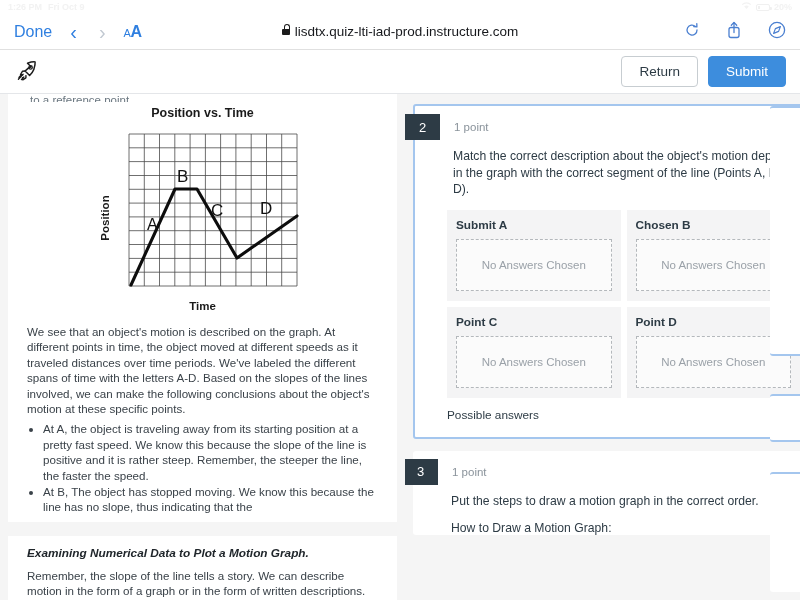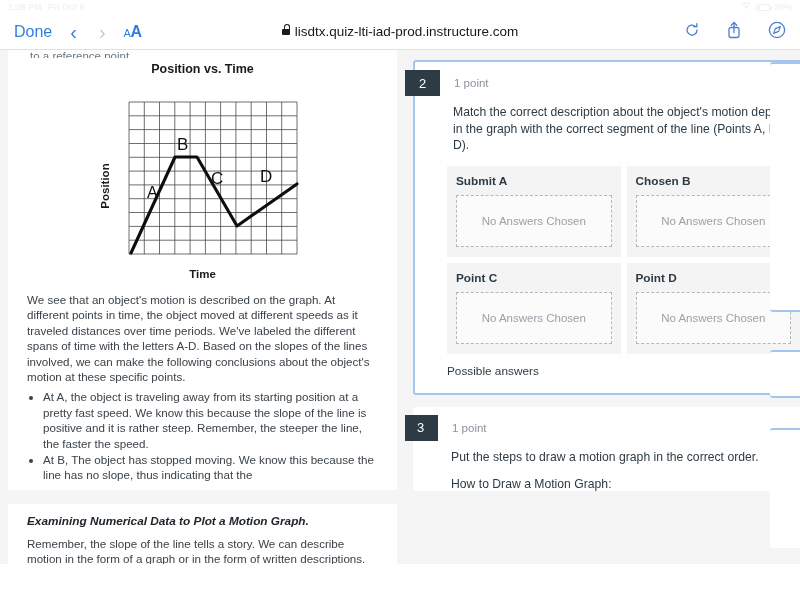--- a/index.html
+++ b/index.html
@@ -96,21 +96,21 @@
   
   .doc-card {
     background: #fff; margin: 0 8px; padding: 0 10px;
     position: relative;
   }
   .clip-top { height: 8px; overflow: hidden; color:#6b7780; font-size: 11.5px; padding-left: 12px;}
   .fig {
     width: 222px; margin: 0 auto; background: #fff;
     padding: 4px 0 6px 0; text-align: center;
   }
-  .fig-title { font-size: 12.5px; font-weight: bold; color: #1a1a1a; margin-bottom: 18px;
+  .fig-title { font-size: 12.5px; font-weight: bold; color: #1a1a1a; margin-bottom: 6px;
                font-family: "Liberation Sans", sans-serif; }
   .fig-xlabel { font-size: 11.5px; font-weight: bold; color: #1a1a1a; margin-top: 2px;}
   .body-text {
     font-size: 11.6px; line-height: 15.4px; color: #3a4249; padding: 6px 9px 0 9px;
   }
   .body-text ul { margin: 5px 0 0 16px; }
   .body-text li { margin-bottom: 1px; }
   .sec-head { font-size: 11.8px; font-weight: bold; color: #20262b; padding: 0 9px 0 9px; font-style: italic; }
   .gap { height: 14px; background: #f5f5f5; }
 
@@ -214,20 +214,35 @@
       </span>
       <span class="nav-ic">
         <svg width="18" height="18" viewBox="0 0 18 18">
             <circle cx="9" cy="9" r="7.6" stroke="#4a7fd0" stroke-width="1.3" fill="none"></circle>
             <path d="M12.4 5.6 L7.4 7.6 L5.6 12.4 L10.6 10.4 Z" stroke="#4a7fd0" stroke-width="1.2" fill="none" stroke-linejoin="round"></path>
           </svg>
       </span>
     </div>
   </div>
 
+  <div class="lti-toolbar">
+    <span class="rocket">
+      <svg width="26" height="26" viewBox="0 0 26 26">
+        <path d="M13.5 4.2 c4.5-1.6 7.6-1.3 7.6-1.3 s.3 3.1-1.3 7.6 c-1 2.8-4.2 6-4.2 6 l-4.5-4.5 s3.2-3.2 6-4.2 z" stroke="#1c1c1c" stroke-width="1.5" fill="none" stroke-linejoin="round"></path>
+        <path d="M11.1 12 L8.4 12.3 L6.5 15.5 L9.2 15.9" stroke="#1c1c1c" stroke-width="1.4" fill="none" stroke-linejoin="round"></path>
+        <path d="M12 16.1 L11.9 18.8 L8.8 20.8 L8.4 18.1" stroke="#1c1c1c" stroke-width="1.4" fill="none" stroke-linejoin="round"></path>
+        <path d="M9.1 15.2 L4.4 20.2 M7.4 15.8 L4.9 18.4 M9.9 18 L7.4 20.6" stroke="#1c1c1c" stroke-width="1.3" stroke-linecap="round"></path>
+        <circle cx="16.6" cy="8.4" r="1.7" stroke="#1c1c1c" stroke-width="1.3" fill="none"></circle>
+      </svg>
+    </span>
+    <div class="tb-right">
+      <button class="btn">Return</button>
+      <button class="btn primary">Submit</button>
+    </div>
+  </div>
 
   <div class="content">
 
     <div class="pane-left">
 
       <div class="doc-card">
         <div class="clip-top">to a reference point.</div>
 
         <div class="fig">
           <div class="fig-title">Position vs. Time</div>

